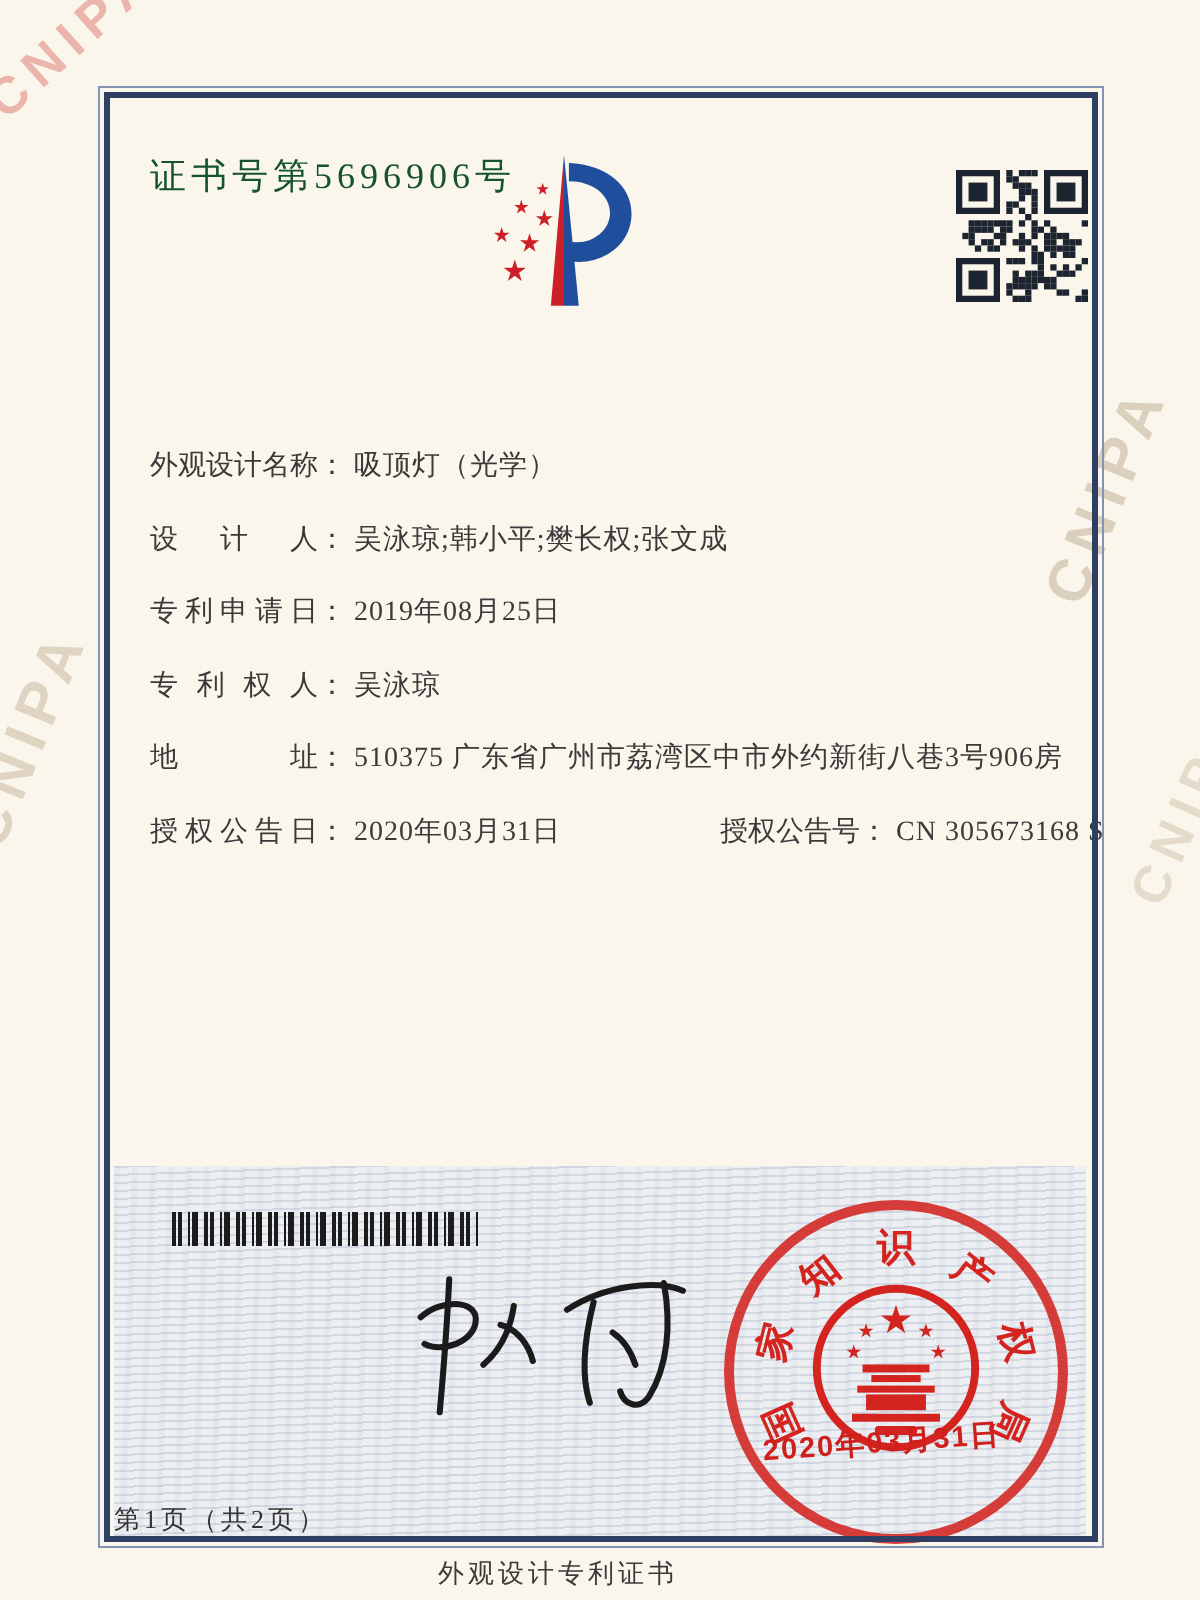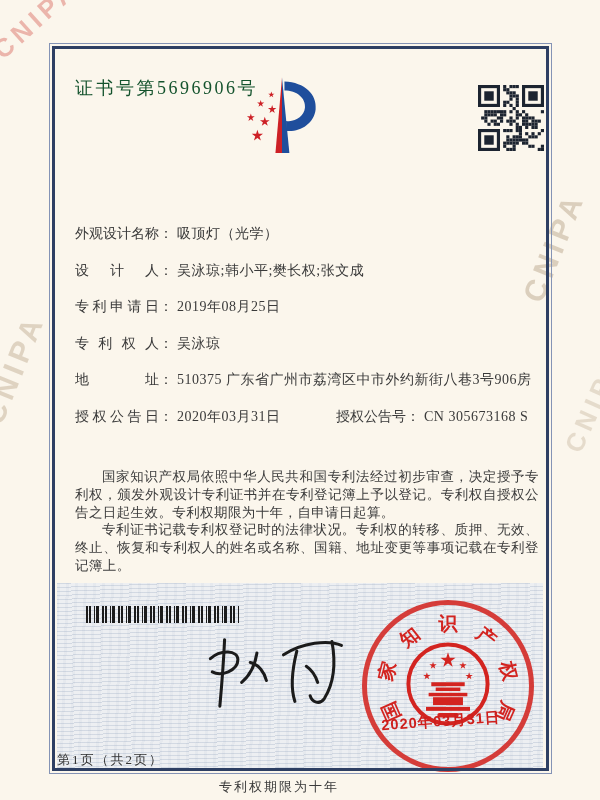--- a/index.html
+++ b/index.html
@@ -31,21 +31,21 @@
   .logo{position:absolute;left:241px;top:74px;width:82px;height:84px;z-index:3;}
   .qr{position:absolute;left:478px;top:85px;width:66px;height:66px;z-index:3;}
   .title{position:absolute;left:49px;top:157px;width:501px;text-align:center;
     font-size:31px;font-weight:bold;letter-spacing:9px;color:#1b1b1b;z-index:3;}
   
   .fields{position:absolute;left:75px;top:224px;width:465px;z-index:3;font-size:14px;color:#3a3a3a;}
   .f-row{height:36.5px;line-height:20px;white-space:nowrap;}
   .f-label{display:inline-block;width:84px;text-align:justify;text-align-last:justify;vertical-align:top;}
   .f-colon{display:inline-block;margin-right:4px;vertical-align:top;}
   .f-value{letter-spacing:.5px;vertical-align:top;}
-  .f-pair2{display:inline-block;margin-left:52px;}
+  .f-pair2{display:inline-block;margin-left:76px;}
   .f-pair2 .f-label{width:70px;}
   
   .body-text{position:absolute;left:75px;top:468px;width:464px;z-index:3;
     font-size:13.5px;line-height:17.8px;text-align:justify;color:#3c3c3c;letter-spacing:.4px;}
   .body-text p{margin:0;text-indent:2em;}
   
   .barcode{position:absolute;left:86px;top:606px;width:153px;height:17px;z-index:3;
     background:repeating-linear-gradient(90deg,
       #1c1c1c 0 2px, rgba(0,0,0,0) 2px 3px,
       #1c1c1c 3px 5px, rgba(0,0,0,0) 5px 8px,
@@ -255,24 +255,20 @@
     </div>
     <div class="f-row">
       <span class="f-label">地址</span><span class="f-colon">：</span><span class="f-value">510375 广东省广州市荔湾区中市外约新街八巷3号906房</span>
     </div>
     <div class="f-row">
       <span><span class="f-label">授权公告日</span><span class="f-colon">：</span><span class="f-value">2020年03月31日</span></span>
       <span class="f-pair2"><span class="f-label">授权公告号</span><span class="f-colon">：</span><span class="f-value">CN 305673168 S</span></span>
     </div>
   </div>
 
-  <div class="body-text">
-    <p>国家知识产权局依照中华人民共和国专利法经过初步审查，决定授予专利权，颁发外观设计专利证书并在专利登记簿上予以登记。专利权自授权公告之日起生效。专利权期限为十年，自申请日起算。</p>
-    <p>专利证书记载专利权登记时的法律状况。专利权的转移、质押、无效、终止、恢复和专利权人的姓名或名称、国籍、地址变更等事项记载在专利登记簿上。</p>
-  </div>
 
   <div class="barcode"></div>
 
 
   <div class="signature">
     <svg width="152" height="90" viewBox="0 0 160 90" fill="none" stroke="#1b1b1b" stroke-width="3.2" stroke-linecap="round">
       <path d="M28,12 C27,34 25,60 23,82"></path>
       <path d="M13,32 C24,22 42,23 42,33 C42,45 24,51 15,46"></path>
       <path d="M62,26 C60,40 54,50 46,57"></path>
       <path d="M55,36 C64,38 70,47 72,55"></path>
@@ -305,15 +301,15 @@
         <rect x="28" y="60" width="44" height="4"></rect>
         <rect x="33" y="65" width="34" height="9"></rect>
         <rect x="25" y="76" width="50" height="4.5"></rect>
         <rect x="38" y="83" width="24" height="5" rx="2"></rect>
       </svg>
     </div>
     <div class="seal-date">2020年03月31日</div>
   </div>
 
   <div class="page-info">第1页（共2页）</div>
-  <div class="continuation">专利权期限为十年</div>
+  <div class="continuation">外观设计专利证书</div>
 
 </div>
 
 </body></html>

